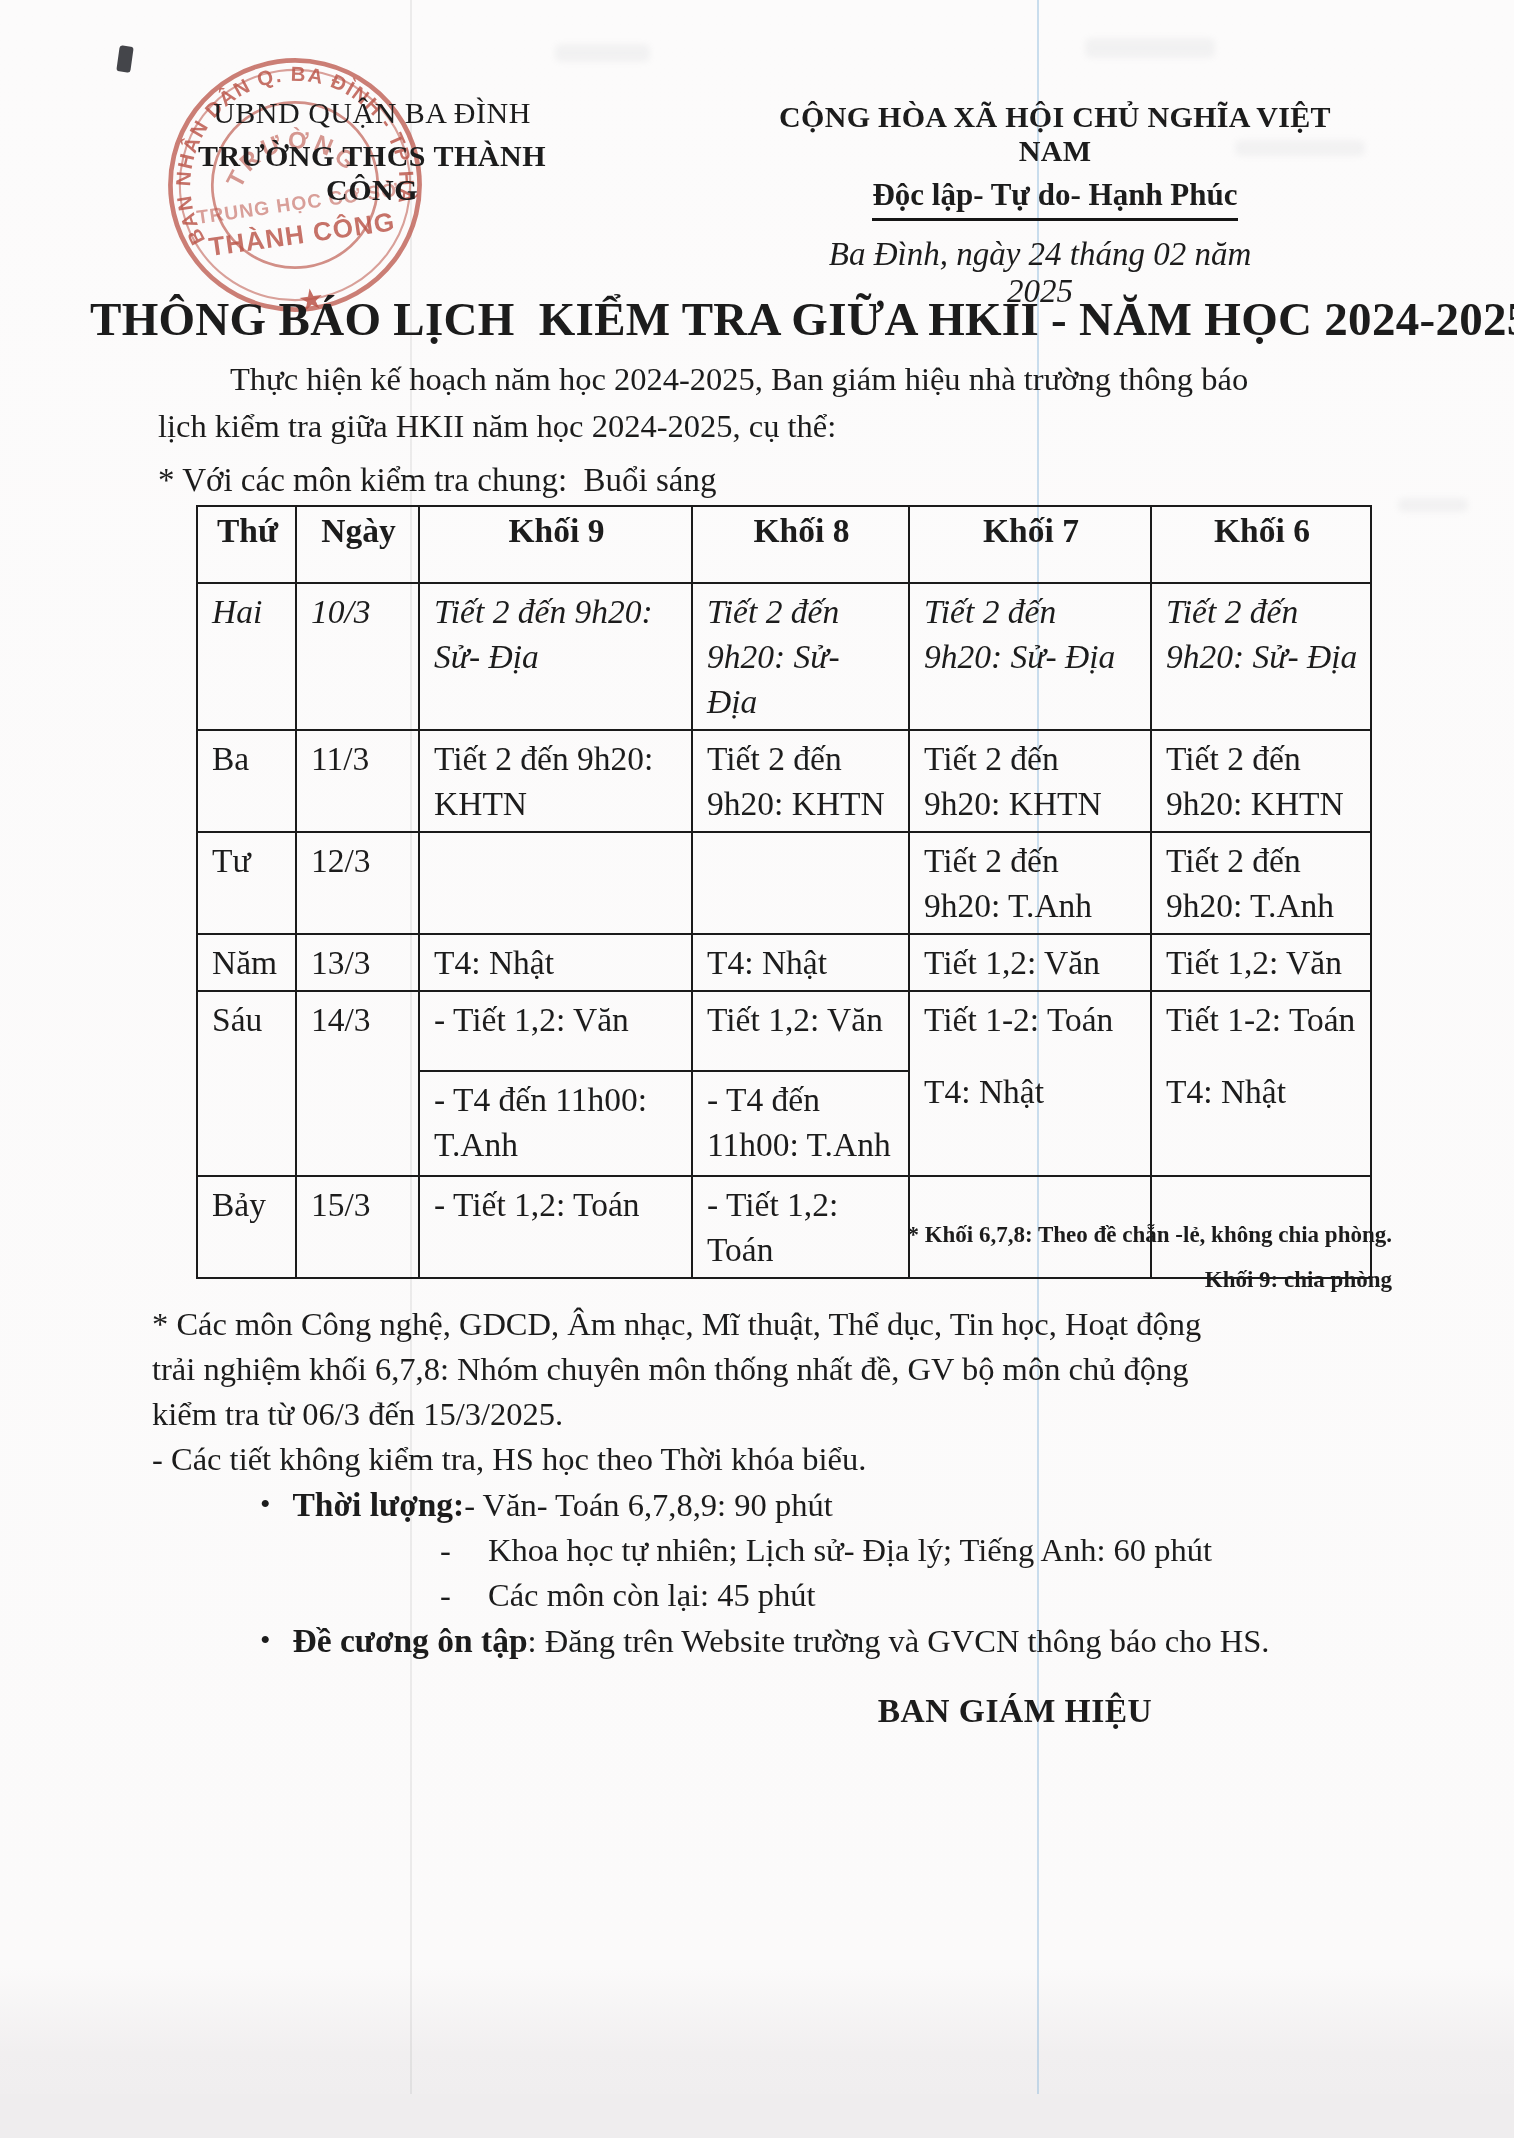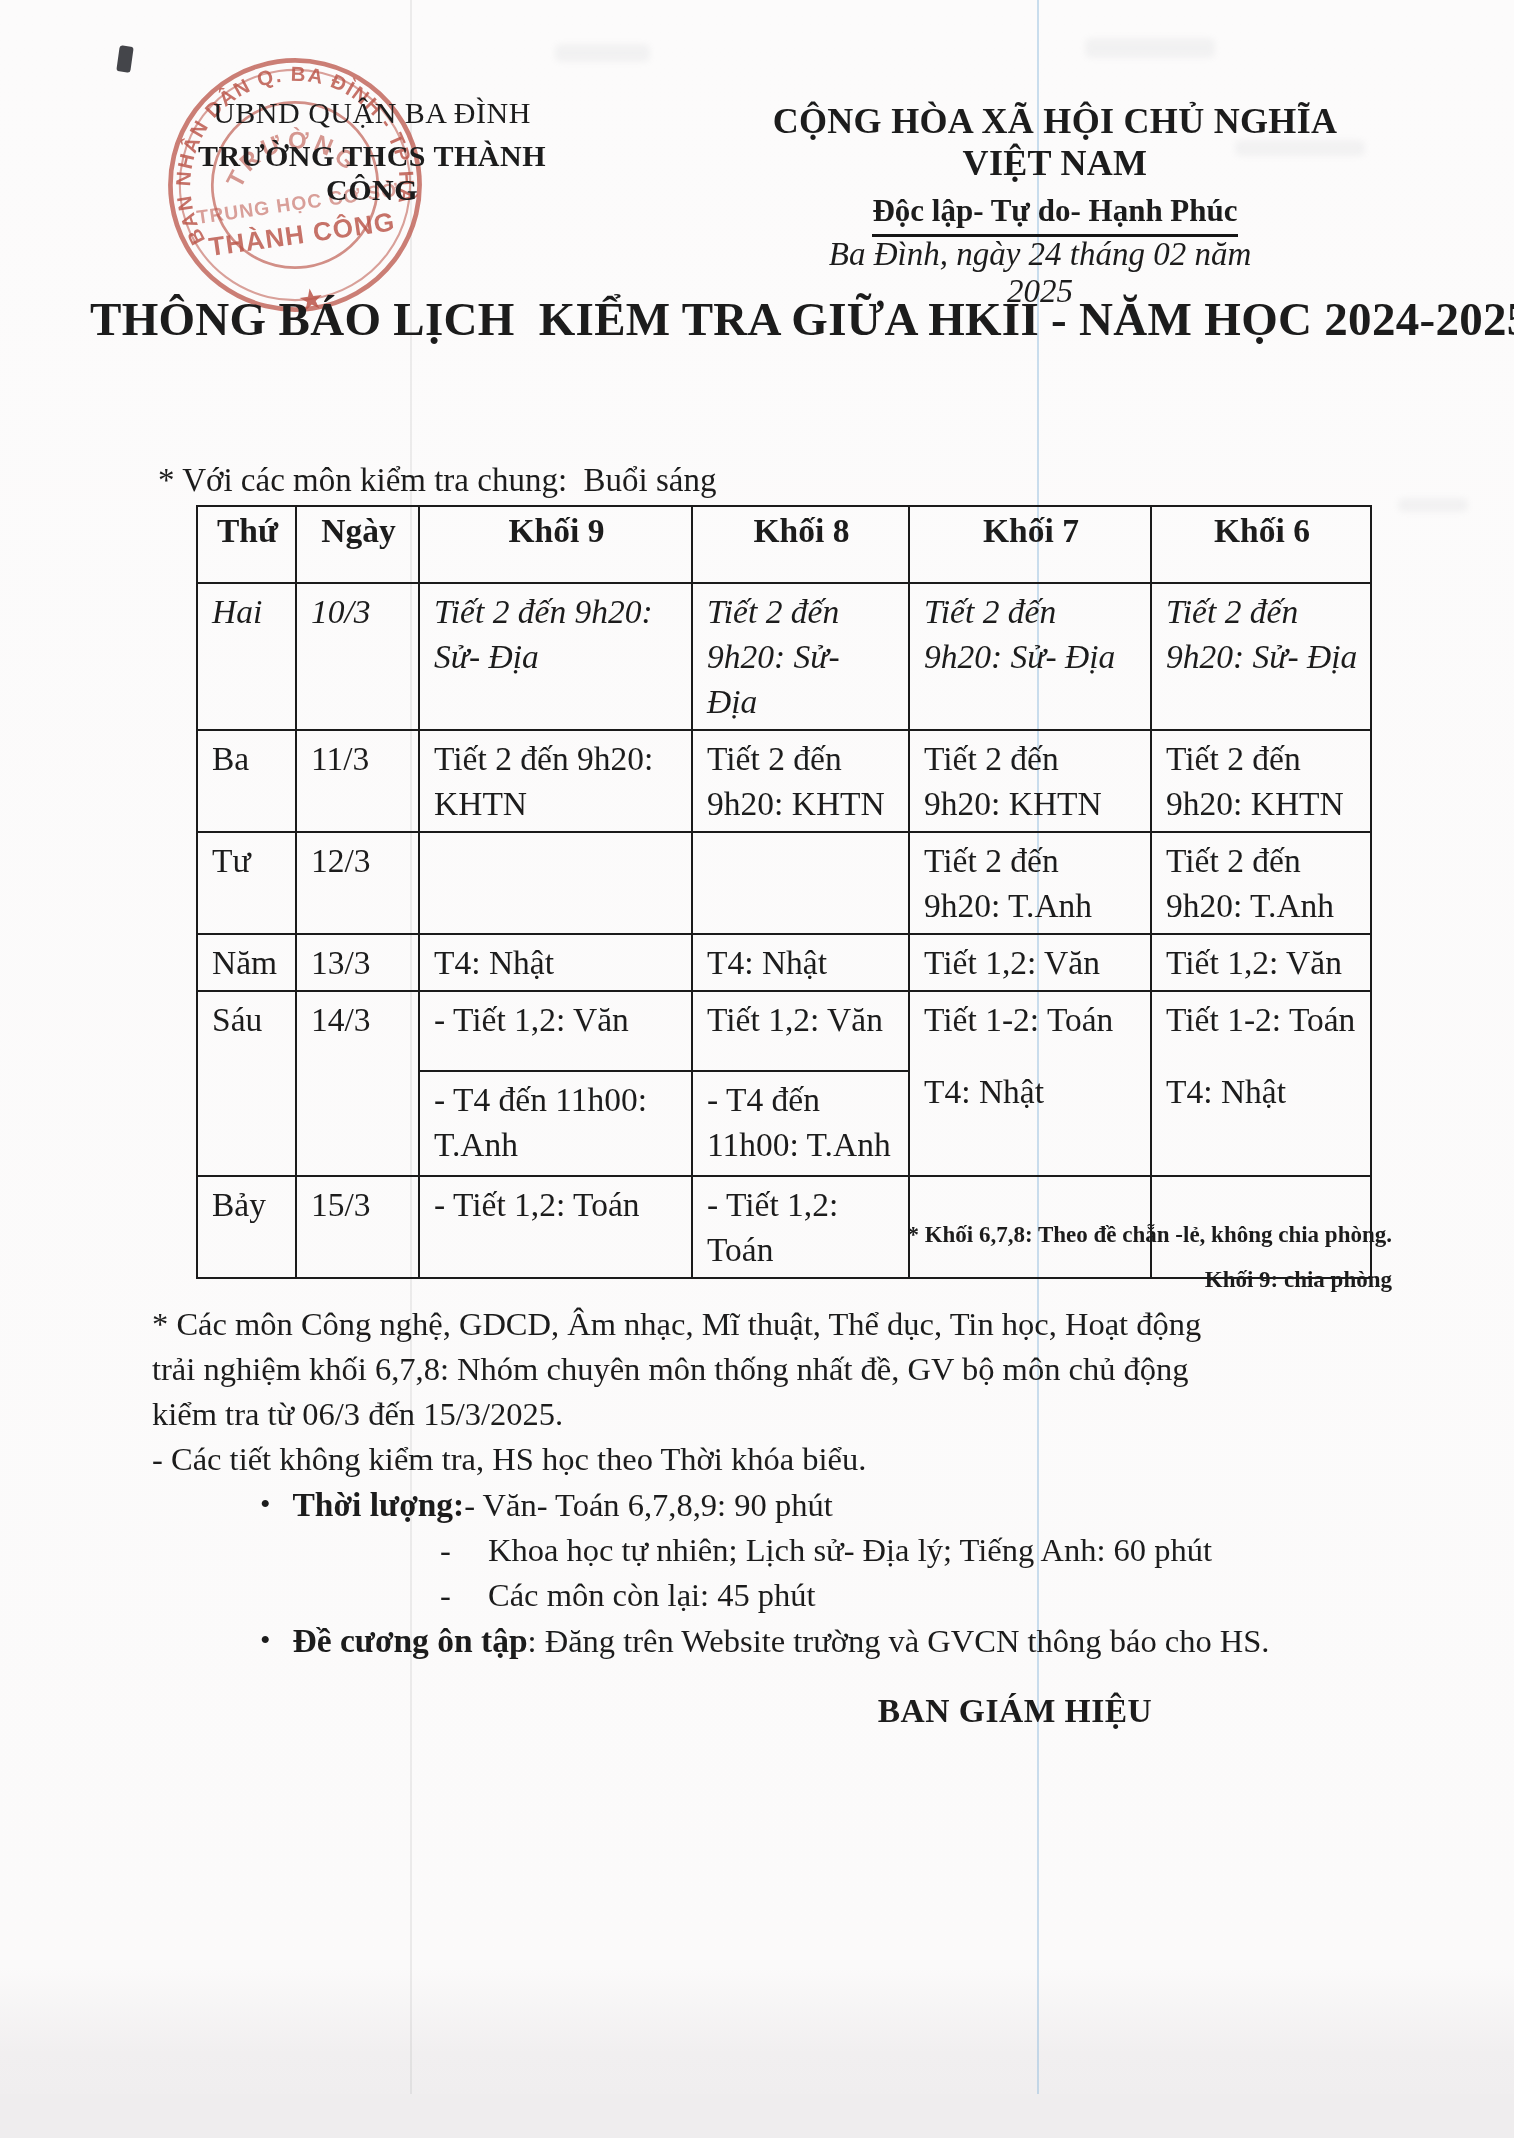--- a/index.html
+++ b/index.html
@@ -19,21 +19,21 @@
   .bottom-band{position:absolute;left:0;right:0;bottom:0;height:44px;background:#efedee;}
 
   
   .stamp{position:absolute;left:138px;top:28px;width:314px;height:314px;transform:rotate(-8deg);opacity:.93;}
 
   
   .hdr-left{position:absolute;left:182px;top:96px;width:380px;text-align:center;z-index:3;}
   .hdr-left .l1{font-size:30px;letter-spacing:.5px;}
   .hdr-left .l2{font-size:30px;font-weight:bold;letter-spacing:.5px;margin-top:9px;}
   .hdr-right{position:absolute;left:742px;top:100px;width:626px;text-align:center;z-index:3;}
-  .hdr-right .l1{font-size:36px;font-weight:bold;letter-spacing:.3px;}
+  .hdr-right .l1{font-size:30px;font-weight:bold;letter-spacing:.3px;}
   .hdr-right .l2{font-size:31px;font-weight:bold;margin-top:9px;}
   .hdr-right .l2 span{display:inline-block;border-bottom:3px solid #161616;padding-bottom:5px;}
   .dateline{position:absolute;left:810px;top:236px;width:460px;text-align:center;font-style:italic;font-size:33px;z-index:3;}
   .doc-title{position:absolute;left:90px;top:292px;width:1334px;text-align:center;font-weight:bold;font-size:47px;letter-spacing:.3px;white-space:pre;}
   .intro{position:absolute;left:158px;top:356px;width:1196px;font-size:32.5px;line-height:47px;}
   .intro .first{text-indent:72px;}
   .section-label{position:absolute;left:158px;top:462px;font-size:33px;font-weight:normal;white-space:pre;}
 
   
   table.sched{
@@ -105,20 +105,24 @@
 
   <div class="hdr-right">
     <div class="l1">CỘNG HÒA XÃ HỘI CHỦ NGHĨA VIỆT NAM</div>
     <div class="l2"><span>Độc lập- Tự do- Hạnh Phúc</span></div>
   </div>
 
   <div class="dateline">Ba Đình, ngày 24 tháng 02 năm 2025</div>
 
   <div class="doc-title">THÔNG BÁO LỊCH  KIỂM TRA GIỮA HKII - NĂM HỌC 2024-2025</div>
 
+  <div class="intro">
+    <div class="first">Thực hiện kế hoạch năm học 2024-2025, Ban giám hiệu nhà trường thông báo</div>
+    <div>lịch kiểm tra giữa HKII năm học 2024-2025, cụ thể:</div>
+  </div>
 
   <div class="section-label">* Với các môn kiểm tra chung:  Buổi sáng</div>
 
   <table class="sched">
     <colgroup>
       <col style="width:99px">
         <col style="width:123px">
         <col style="width:273px">
       <col style="width:217px">
         <col style="width:242px">

